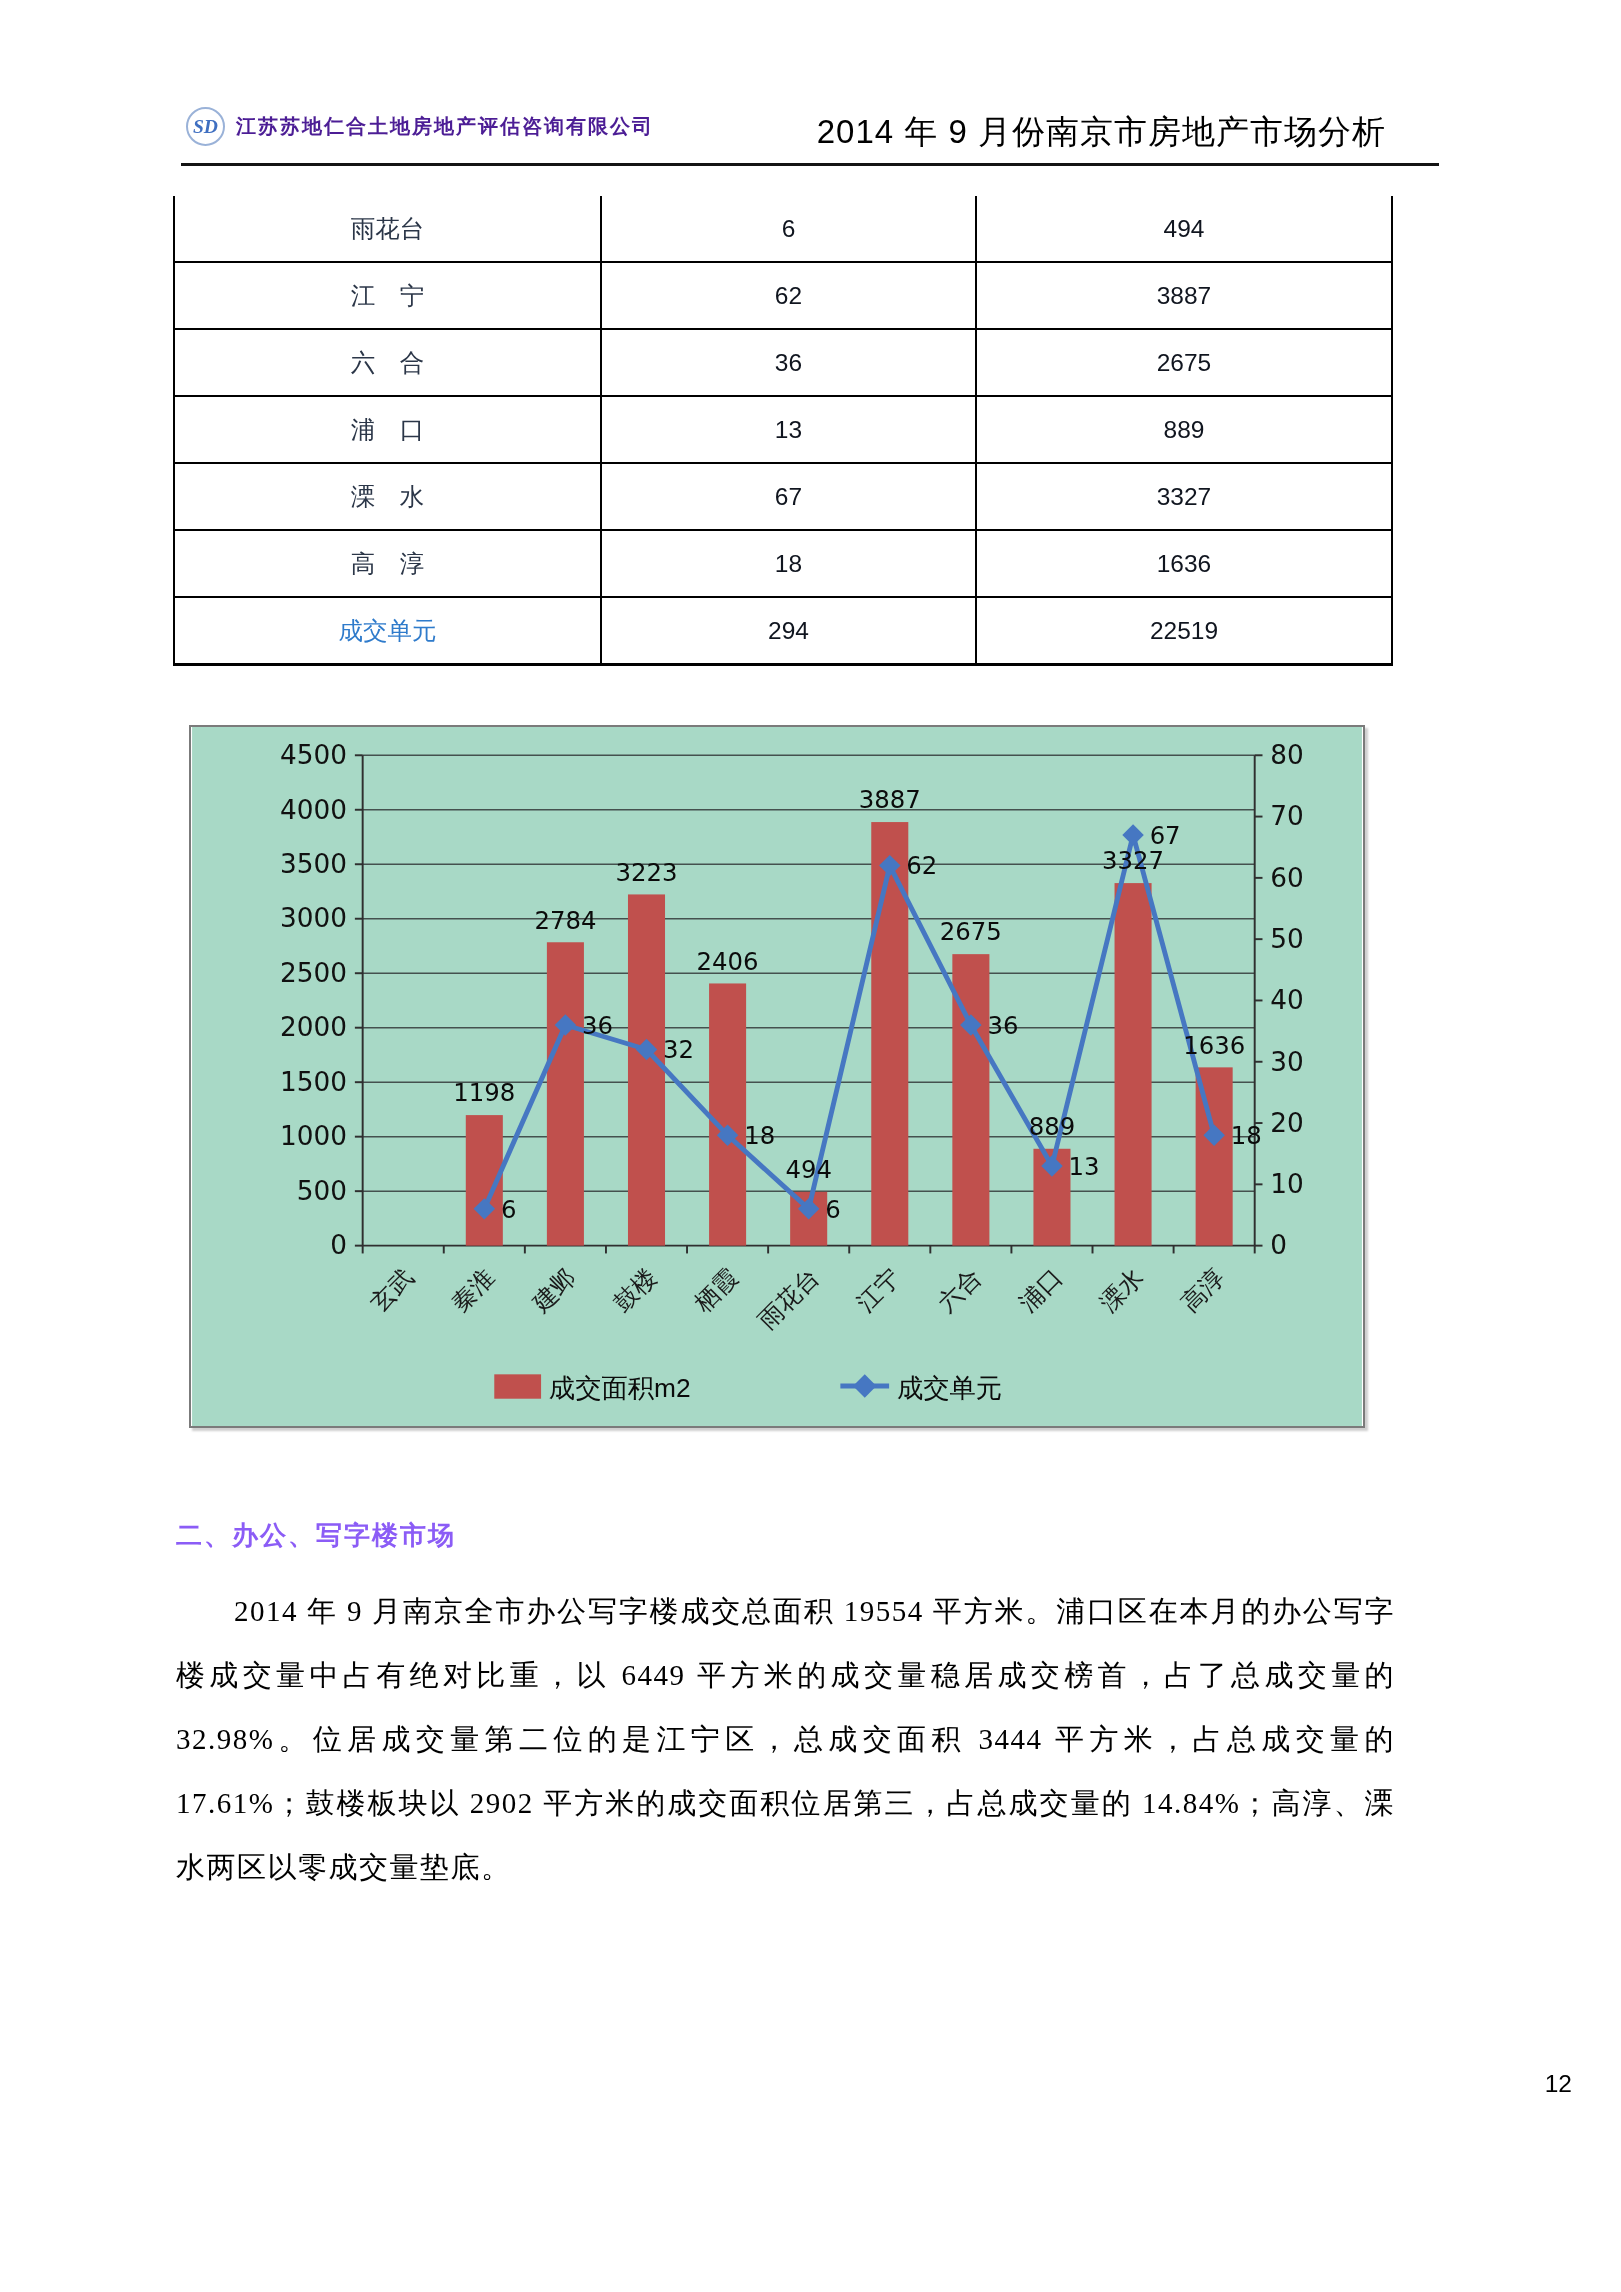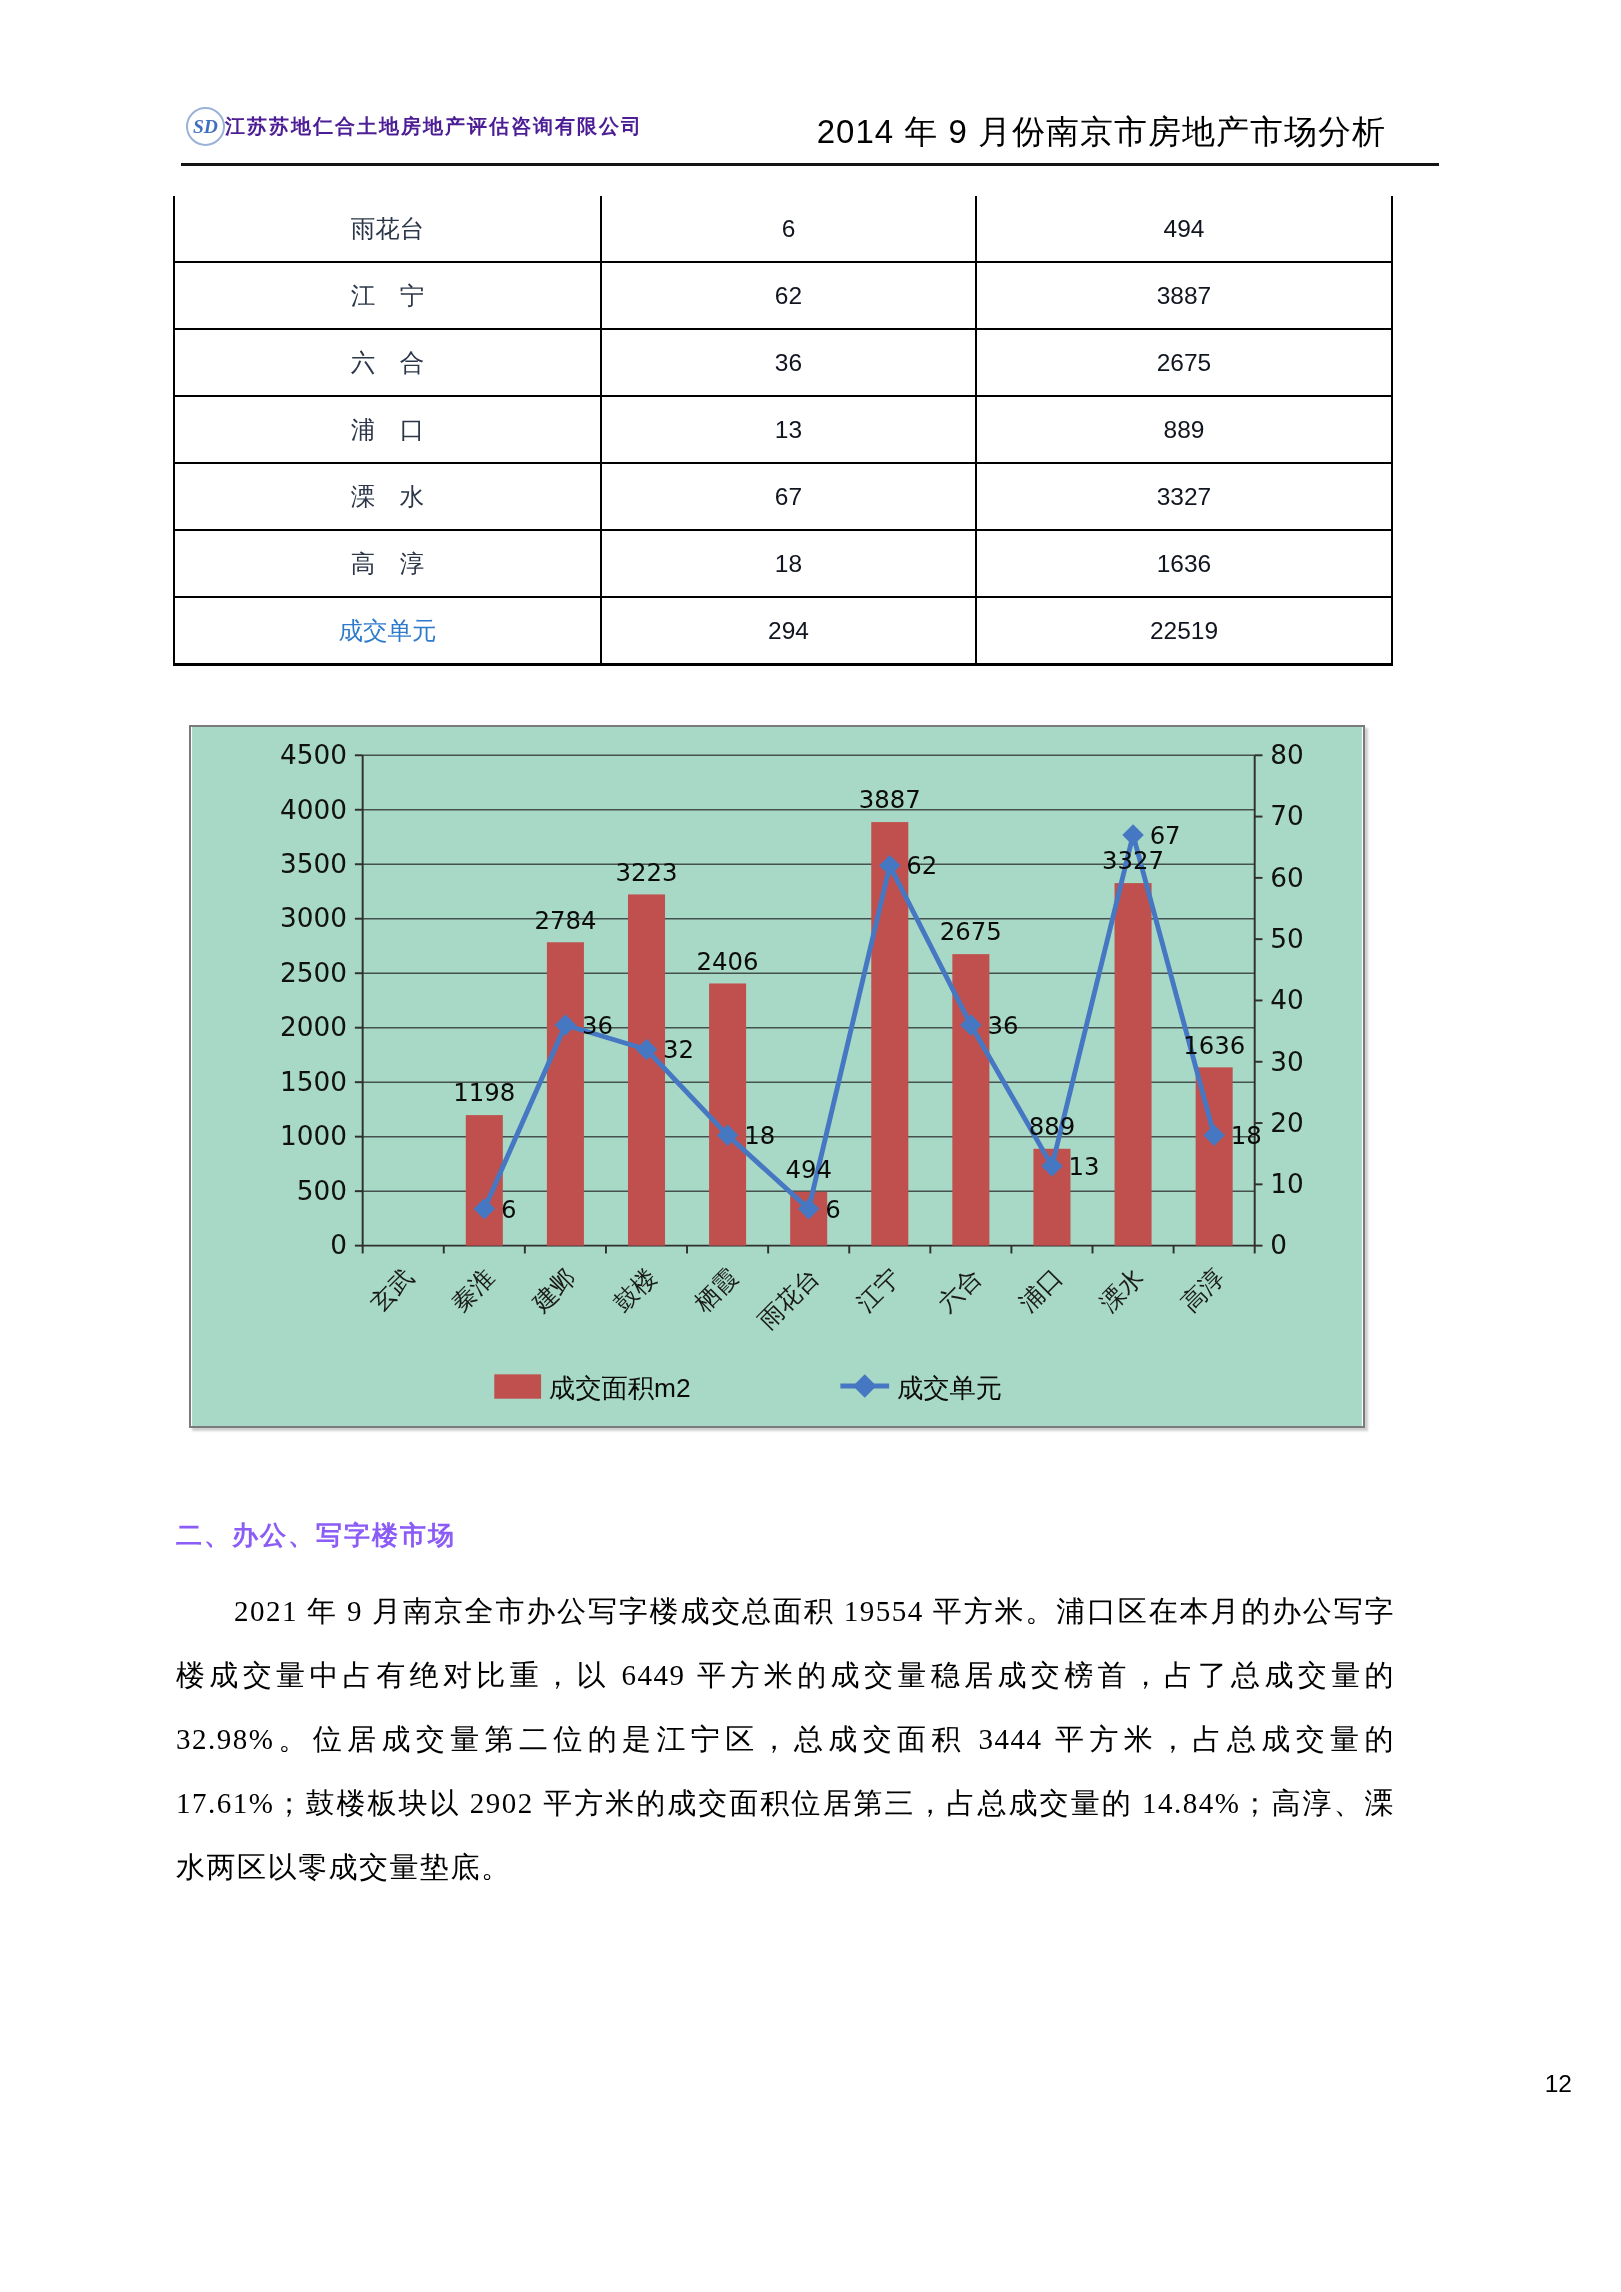--- a/index.html
+++ b/index.html
@@ -2,21 +2,21 @@
 <html><head>
 <meta charset="utf-8">
 <style>
   html,body{margin:0;padding:0;background:#e8e8e8;}
   .page{
     position:relative;width:1621px;height:2293px;background:#ffffff;
     margin:0 auto;overflow:hidden;
     font-family:"Liberation Sans",sans-serif;color:#111;
   }
   
-  .hdr-left{position:absolute;left:186px;top:101px;height:51px;display:flex;align-items:center;gap:0;}
+  .hdr-left{position:absolute;left:186px;top:101px;height:51px;display:flex;align-items:center;gap:11px;}
   .logo{
     width:35px;height:35px;border:2.9px solid #9ab2d8;border-radius:50%;
     color:#3f6fc1;font-family:"Liberation Serif",serif;font-style:italic;font-weight:bold;
     font-size:19.6px;display:flex;align-items:center;justify-content:center;flex:0 0 auto;
   }
   .company{font-size:20px;letter-spacing:2px;color:#4c1d95;font-weight:bold;}
   .hdr-right{position:absolute;right:235px;top:110px;font-size:33px;letter-spacing:1px;color:#000;}
   .hdr-rule{position:absolute;left:181px;top:163px;width:1258px;height:0;border-top:3.9px solid #141414;}
   
   .rtable{
@@ -231,17 +231,17 @@
         <rect x="310" y="664" width="48" height="25" fill="#C0504D"></rect>
         <text x="366" y="687" font-size="27" fill="#0b0b0b" font-family="Liberation Sans, sans-serif">成交面积m2</text>
         <line x1="665" y1="676" x2="715" y2="676" stroke="#4677C2" stroke-width="5"></line>
         <path d="M690 664 L702 676 L690 688 L678 676 Z" fill="#4677C2"></path>
         <text x="723" y="687" font-size="27" fill="#0b0b0b" font-family="Liberation Sans, sans-serif">成交单元</text>
       </svg>
     </div>
 
 
   <div class="sec-heading">二、办公、写字楼市场</div>
-  <div class="body-par">2021 年 9 月南京全市办公写字楼成交总面积 19554 平方米。浦口区在本月的办公写字楼成交量中占有绝对比重，以 6449 平方米的成交量稳居成交榜首，占了总成交量的 32.98%。位居成交量第二位的是江宁区，总成交面积 3444 平方米，占总成交量的 17.61%；鼓楼板块以 2902 平方米的成交面积位居第三，占总成交量的 14.84%；高淳、溧水两区以零成交量垫底。</div>
+  <div class="body-par">2014 年 9 月南京全市办公写字楼成交总面积 19554 平方米。浦口区在本月的办公写字楼成交量中占有绝对比重，以 6449 平方米的成交量稳居成交榜首，占了总成交量的 32.98%。位居成交量第二位的是江宁区，总成交面积 3444 平方米，占总成交量的 17.61%；鼓楼板块以 2902 平方米的成交面积位居第三，占总成交量的 14.84%；高淳、溧水两区以零成交量垫底。</div>
 
   <div class="page-num">12</div>
 </div>
 
 
 </body></html>

